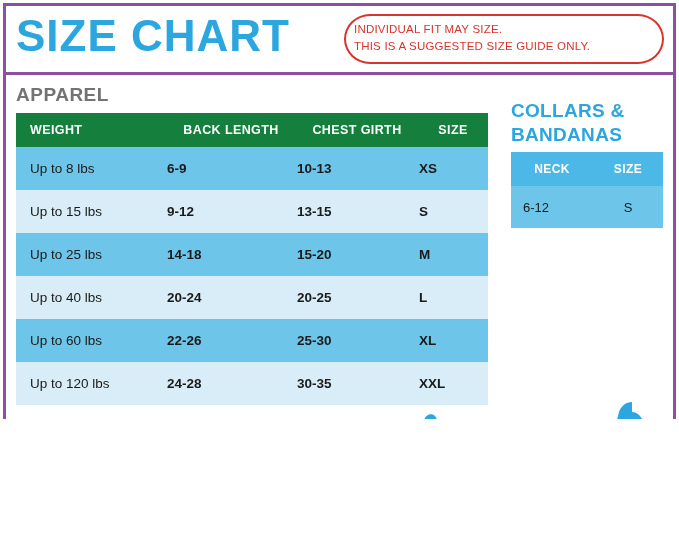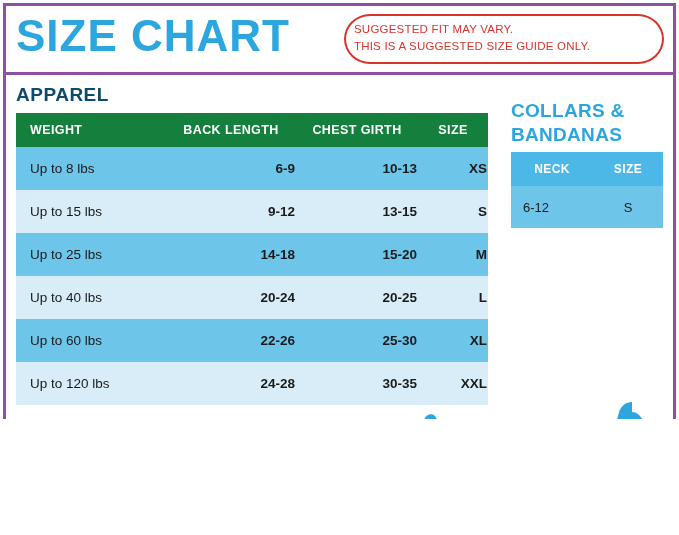--- a/index.html
+++ b/index.html
@@ -78,21 +78,21 @@
     background: #8f4fa0;
   }
 
   
   .apparel-label {
     position: absolute;
     left: 16px;
     top: 84px;
     font-size: 19px;
     font-weight: bold;
-    color: #0c4a6e;
+    color: #737373;
     letter-spacing: 0.5px;
   }
   .collars-label {
     position: absolute;
     left: 511px;
     top: 99px;
     font-size: 19px;
     font-weight: bold;
     color: #2ba6de;
     letter-spacing: 0.3px;
@@ -117,21 +117,21 @@
     height: 32px;
     letter-spacing: 0.4px;
     text-align: center;
   }
   .apparel-table th.w { text-align: left; padding-left: 14px; }
   .apparel-table td {
     height: 41px;
     font-size: 13.5px;
     font-weight: bold;
     color: #1a1a1a;
-    text-align: right;
+    text-align: left;
   }
   .apparel-table td.w {
     text-align: left;
     padding-left: 14px;
     font-weight: normal;
     font-size: 13.5px;
     margin-left: 16px;
   }
   .apparel-table tr.dark td { background: #6dc6ea; }
   .apparel-table tr.light td { background: #d9edf8; }
@@ -179,21 +179,21 @@
 
 <div class="page">
   <div class="frame"></div>
 
   <div class="content">
 
     <div class="title">SIZE CHART</div>
 
     <div class="notice"></div>
     <div class="notice-text">
-      <div>SUGGESTED FIT MAY VARY.</div>
+      <div>INDIVIDUAL FIT MAY SIZE.</div>
       <div>THIS IS A SUGGESTED SIZE GUIDE ONLY.</div>
     </div>
 
     <div class="hrule"></div>
 
     <div class="apparel-label">APPAREL</div>
 
     <table class="apparel-table">
       <colgroup>
         <col style="width:150px">

